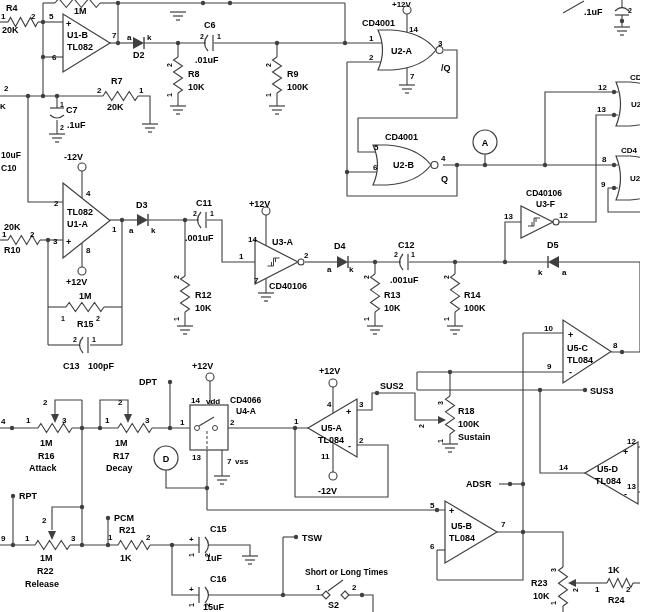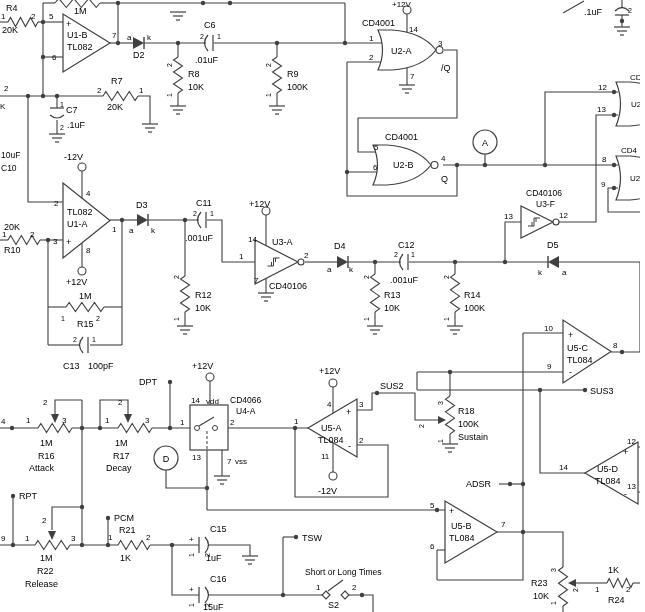--- a/index.html
+++ b/index.html
@@ -1,16 +1,16 @@
 <!DOCTYPE html>
 <html><head>
 <meta charset="utf-8">
 <style>
   html,body{margin:0;padding:0;background:#ffffff;}
-  #stage{position:relative;width:640px;height:612px;background:#ffffff;overflow:hidden;}
+  #stage{position:relative;width:640px;height:612px;background:#ffffff;overflow:hidden;font-weight:bold;}
   svg{display:block;}
   text{font-family:"Liberation Sans","DejaVu Sans",sans-serif;fill:#000;}
 </style>
 </head>
 <body>
 
 <div id="stage">
   <svg id="sch" width="645" height="612" viewBox="0 0 645 612" xmlns="http://www.w3.org/2000/svg">
       <rect x="0" y="0" width="645" height="612" fill="#ffffff"></rect>
       <g>

